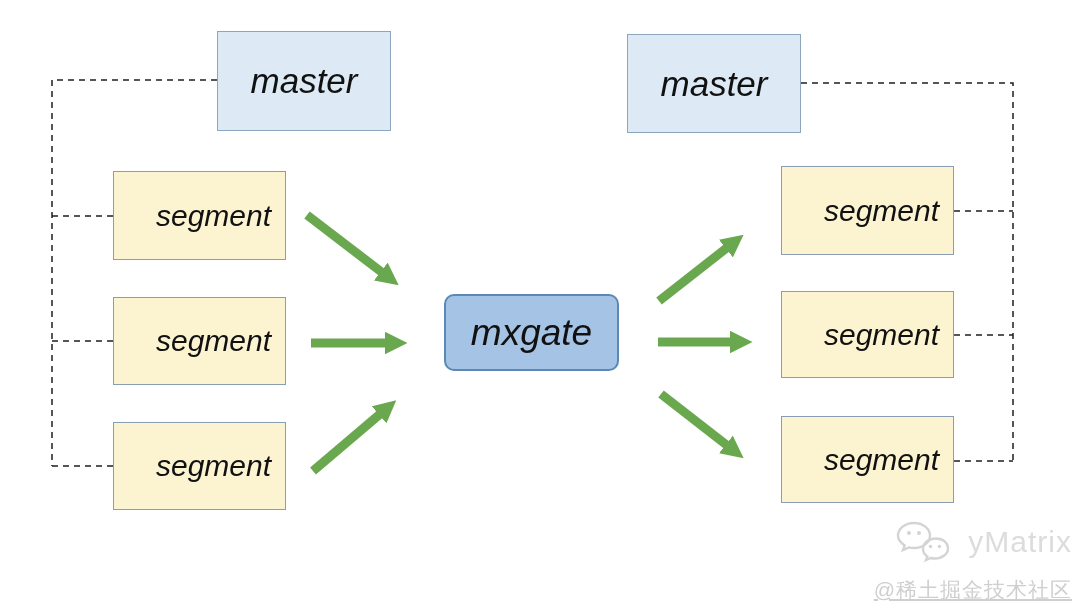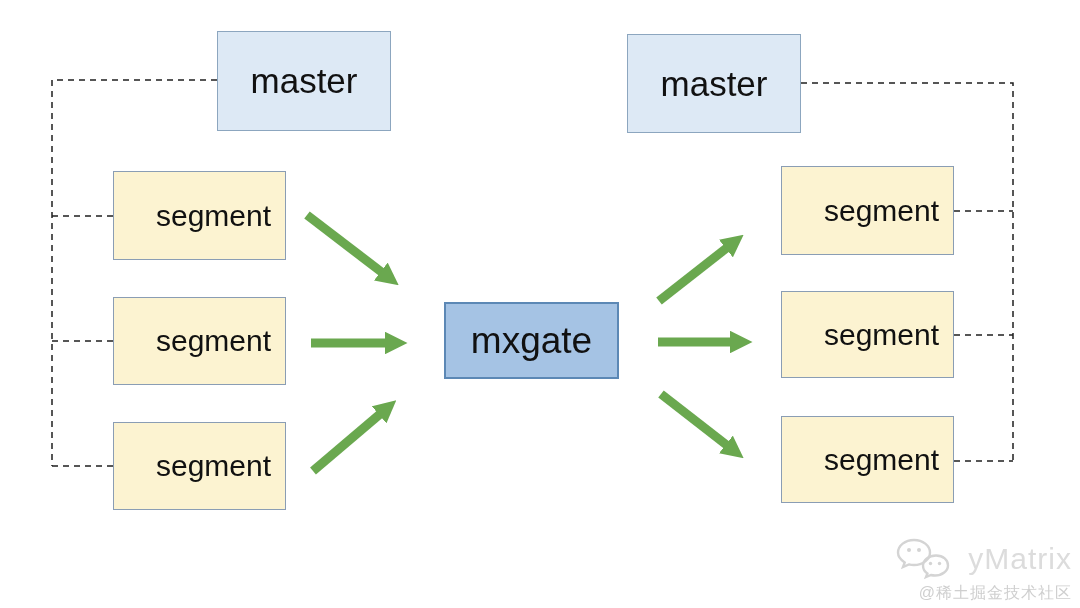--- a/index.html
+++ b/index.html
@@ -10,21 +10,21 @@
     overflow:hidden;
     font-family:"Liberation Sans", sans-serif;
   }
   #connectors{position:absolute;left:0;top:0;width:1080px;height:608px;z-index:0;}
   .dash{stroke:var(--dashed-line,#1f1f1f);stroke-width:1.5;fill:none;stroke-dasharray:6 5;}
   .arrow{stroke:var(--arrow-green,#6aa84f);stroke-width:9;fill:none;}
   .arrowhead{fill:var(--arrow-green,#6aa84f);}
   .node{
     position:absolute;z-index:1;
     display:flex;align-items:center;justify-content:center;
-    color:#111111;box-sizing:border-box;
+    color:#111111;box-sizing:border-box;font-style:italic;
   }
   .master{
     background:var(--master-fill,#dde9f5);
     border:1.5px solid #8ca6bf;
     width:174px;height:100px;font-size:35px;
   }
   .segment{
     background:var(--segment-fill,#fcf3d1);
     border:1.5px solid #8a9db4;
     width:173px;height:88px;font-size:30px;padding-left:28px;
@@ -37,21 +37,21 @@
   #watermark{
     position:absolute;right:8px;bottom:4px;z-index:2;
     display:flex;flex-direction:column;align-items:flex-end;
   }
   .wm-row{display:flex;align-items:center;gap:16px;}
   .wm-brand{
     color:var(--watermark-gray,#dcdcdc);
     font-size:30px;letter-spacing:1px;
   }
   .wm-credit{
-    color:#cfcfcf;font-size:16px;margin-top:2px;letter-spacing:1px;
+    color:#cfcfcf;font-size:21px;margin-top:12px;letter-spacing:1px;text-decoration:underline;
   }
 </style>
 </head>
 <body>
 
 <div id="canvas">
 
   <svg id="connectors" viewBox="0 0 1080 608" xmlns="http://www.w3.org/2000/svg">
     <defs>
       <marker id="ah" viewBox="0 0 10 10" refX="4" refY="5" markerWidth="2.5" markerHeight="2.5" orient="auto-start-reverse">
@@ -87,21 +87,21 @@
   </svg>
 
   <div class="node master" style="left:217px;top:31px;">master</div>
 
   <div class="node segment" style="left:113px;top:171px;height:89px;">segment</div>
 
   <div class="node segment" style="left:113px;top:297px;">segment</div>
 
   <div class="node segment" style="left:113px;top:422px;">segment</div>
 
-  <div class="node gateway" style="left:444px;top:302px;">mxgate</div>
+  <div class="node gateway" style="left:444px;top:294px;border-radius:10px;">mxgate</div>
 
   <div class="node master" style="left:627px;top:34px;height:99px;">master</div>
 
   <div class="node segment" style="left:781px;top:166px;height:89px;">segment</div>
 
   <div class="node segment" style="left:781px;top:291px;height:87px;">segment</div>
 
   <div class="node segment" style="left:781px;top:416px;height:87px;">segment</div>
 
   <div id="watermark">

